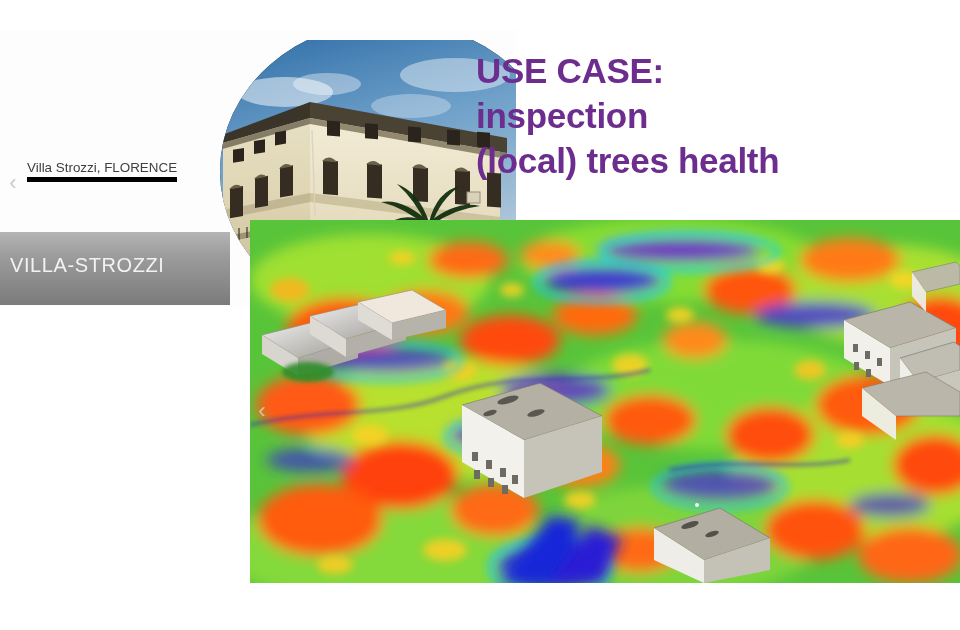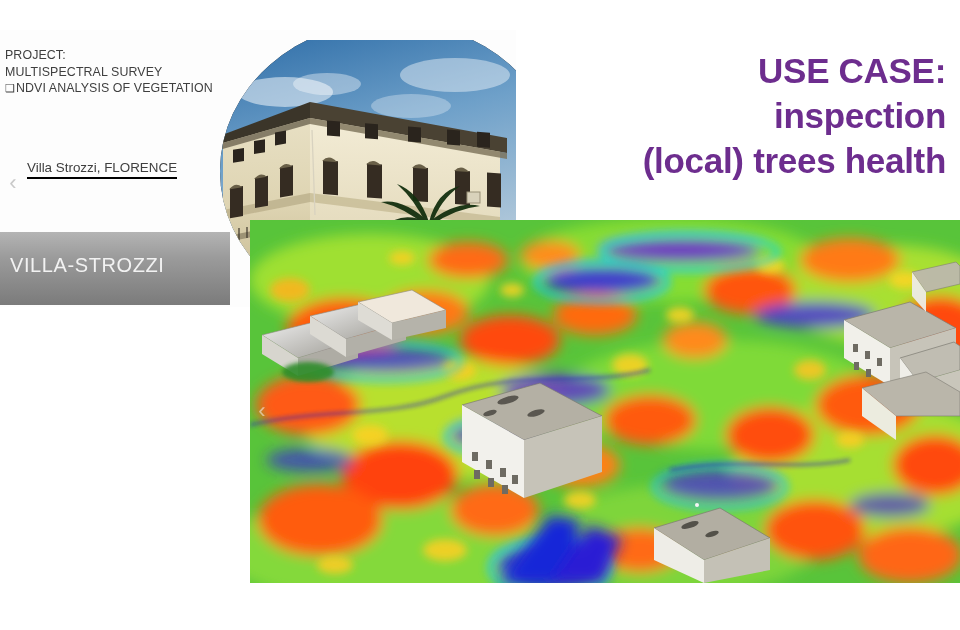--- a/index.html
+++ b/index.html
@@ -24,21 +24,21 @@
     font-size:12.4px;
     line-height:16.6px;
     letter-spacing:.1px;
   }
   .project-text .line{white-space:nowrap;}
   .chk{font-size:11px;margin-right:1px;}
   .villa-label{
     position:absolute;left:27px;top:130px;
     font-size:13.4px;color:#3f3f3f;white-space:nowrap;
     padding-bottom:2px;
-    border-bottom:2px solid #000000;
+    border-bottom:5px solid #000000;
   }
 
   
   .chev-left{
     position:absolute;left:4px;top:170px;width:18px;height:26px;
     color:#c9c9c9;font-size:22px;line-height:26px;font-weight:300;
     text-align:center;
   }
 
   
@@ -58,21 +58,20 @@
   }
   .grey-bar-label{
     position:absolute;left:10px;top:254px;
     color:#f2f2f2;font-size:20px;letter-spacing:.6px;
     font-weight:400;white-space:nowrap;
   }
 
   
   .heading{
     position:absolute;right:14px;top:48px;width:470px;
-    text-align:right;
     color:#6d2d8e;
     font-size:35px;
     font-weight:bold;
     line-height:45px;
     letter-spacing:-.3px;
   }
   .heading .l{display:block;white-space:nowrap;}
 
   
   .ndvi{
@@ -90,25 +89,20 @@
     border-radius:50%;background:#f5f5f5;
   }
 </style>
 </head>
 <body>
 
 <div class="slide">
 
   <div class="project-card">
 
-    <div class="project-text">
-      <div class="line">PROJECT:</div>
-      <div class="line">MULTISPECTRAL SURVEY</div>
-      <div class="line"><span class="chk">❑</span><span>NDVI ANALYSIS OF VEGETATION</span></div>
-    </div>
 
     <div class="villa-label">Villa Strozzi, FLORENCE</div>
   </div>
 
   <div class="chev-left">‹</div>
 
   <div class="photo">
     <svg width="301" height="262" viewBox="0 0 301 262" xmlns="http://www.w3.org/2000/svg" role="img">
       <defs>
         <linearGradient id="sky" x1="0" y1="0" x2="0.3" y2="1">

